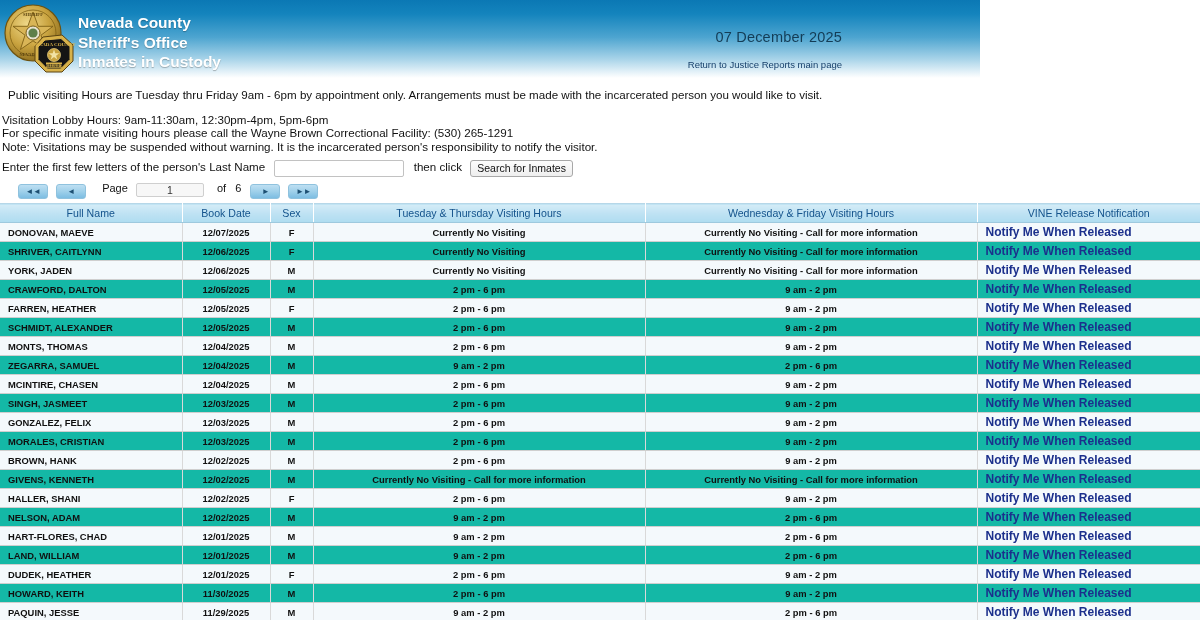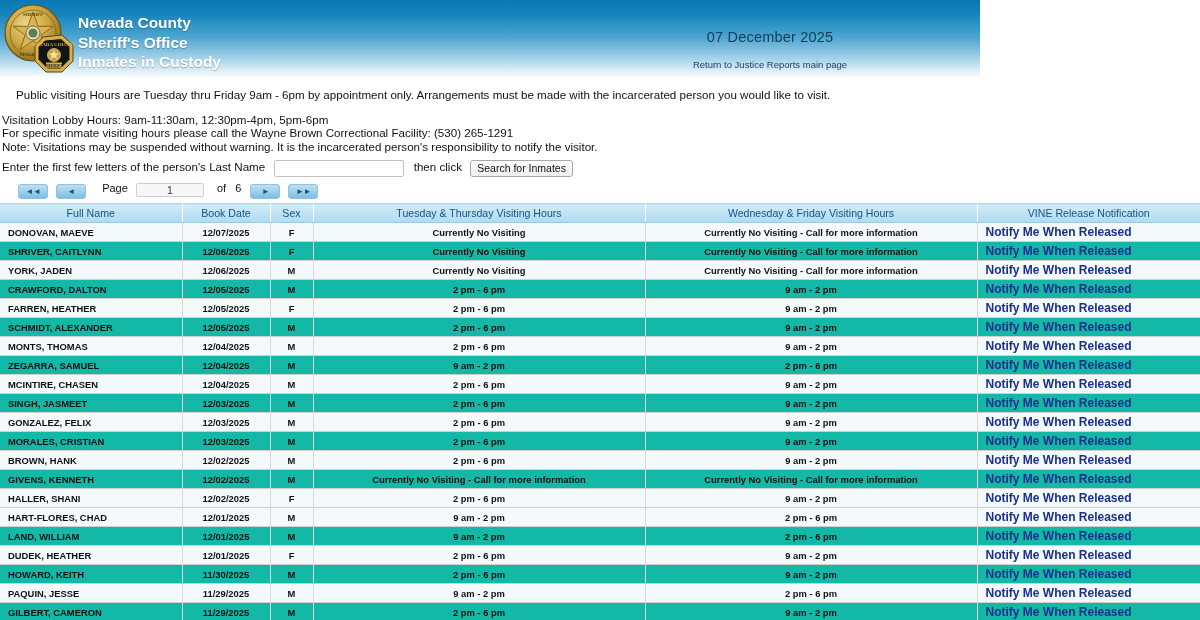--- a/index.html
+++ b/index.html
@@ -38,45 +38,45 @@
     top: 13px;
     color: #ffffff;
     font-size: 15.5px;
     font-weight: bold;
     line-height: 19.5px;
     text-shadow: 0 1px 1px rgba(0,0,0,0.28);
     white-space: nowrap;
   }
   .banner-right {
     position: absolute;
-    left: 631px;
+    left: 564px;
     top: 28px;
     width: 278px;
-    text-align: center;
+    text-align: right;
   }
   .banner-date {
     color: #143c55;
     font-size: 14.5px;
     font-weight: normal;
     line-height: 18px;
     letter-spacing: 0.2px;
   }
   .banner-link {
     display: inline-block;
     margin-top: 13px;
     color: #17406b;
     font-size: 9.5px;
     text-decoration: none;
     cursor: pointer;
   }
 
   
   .notice {
     margin: 0;
-    padding: 10px 0 0 16px;
+    padding: 10px 0 0 8px;
     color: #111111;
     font-size: 11.6px;
     line-height: 13.6px;
   }
   .notice-block {
     padding: 0 0 0 2px;
     color: #111111;
     font-size: 11.6px;
     line-height: 13.6px;
   }
@@ -413,20 +413,28 @@
           <td class="c-vine"><a class="vine-link" href="#">Notify Me When Released</a></td>
         </tr>
         <tr>
           <td class="c-name">HALLER, SHANI</td>
           <td>12/02/2025</td>
           <td>F</td>
           <td>2 pm - 6 pm</td>
           <td>9 am - 2 pm</td>
           <td class="c-vine"><a class="vine-link" href="#">Notify Me When Released</a></td>
         </tr>
+        <tr class="alt">
+          <td class="c-name">NELSON, ADAM</td>
+          <td>12/02/2025</td>
+          <td>M</td>
+          <td>9 am - 2 pm</td>
+          <td>2 pm - 6 pm</td>
+          <td class="c-vine"><a class="vine-link" href="#">Notify Me When Released</a></td>
+        </tr>
         <tr>
           <td class="c-name">HART-FLORES, CHAD</td>
           <td>12/01/2025</td>
           <td>M</td>
           <td>9 am - 2 pm</td>
           <td>2 pm - 6 pm</td>
           <td class="c-vine"><a class="vine-link" href="#">Notify Me When Released</a></td>
         </tr>
         <tr class="alt">
           <td class="c-name">LAND, WILLIAM</td>

